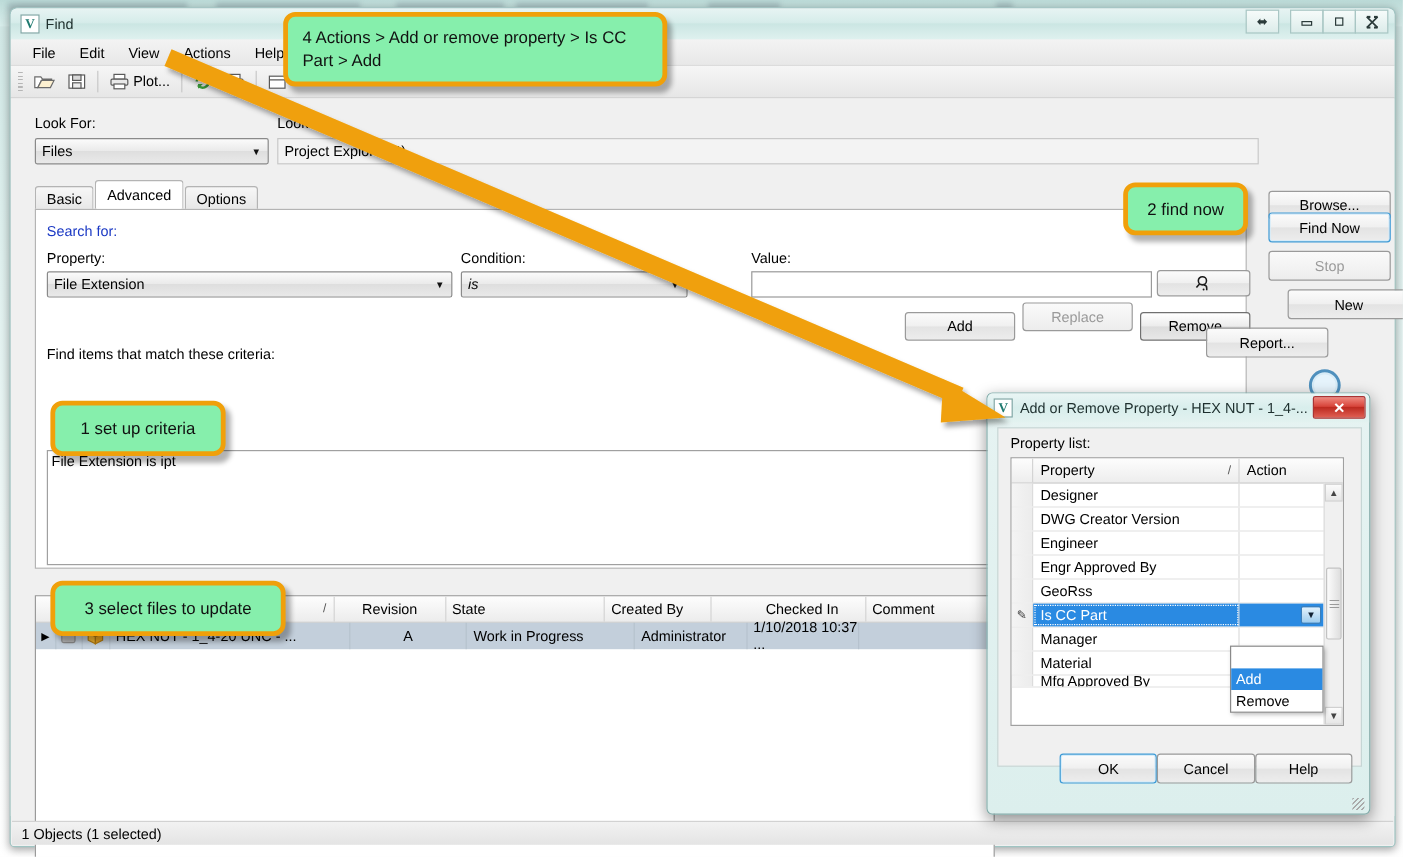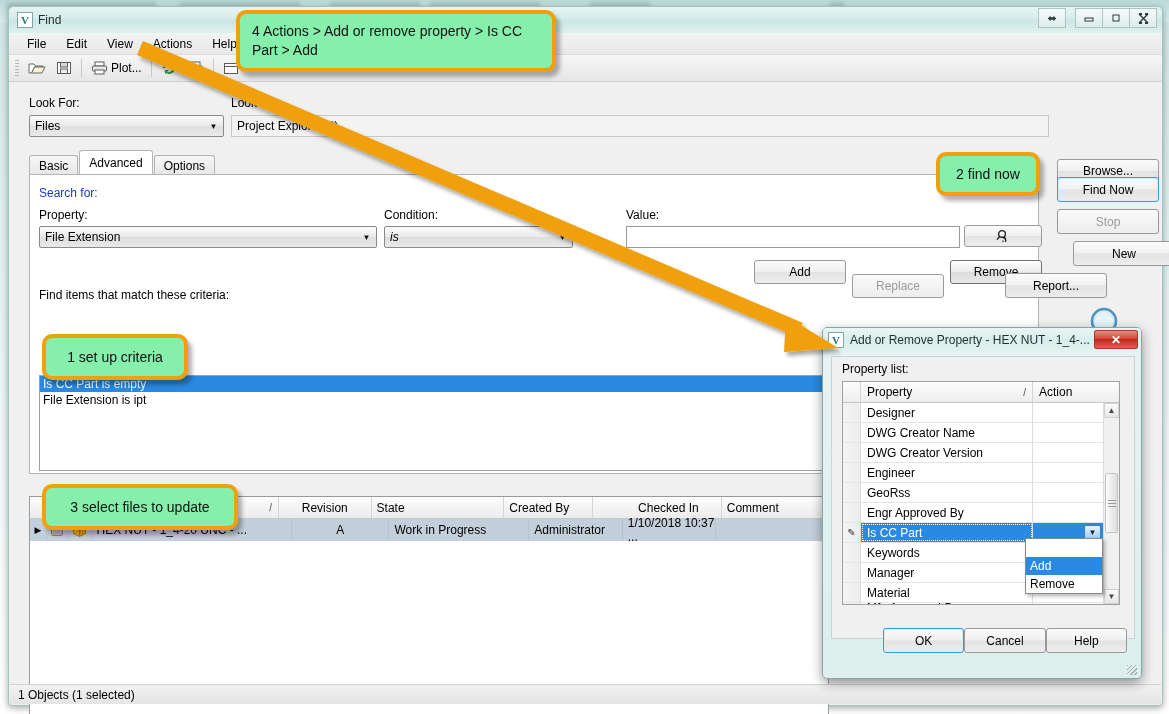--- a/index.html
+++ b/index.html
@@ -397,27 +397,26 @@
     <div class="btn" style="position:absolute;left:955px;top:143px;width:78px;height:22px;">
       <svg width="18" height="14" viewBox="0 0 18 14">
         <circle cx="8" cy="5" r="3.4" fill="none" stroke="#1b1b1b" stroke-width="1.3"></circle>
         <line x1="5.6" y1="7.6" x2="3" y2="10.6" stroke="#1b1b1b" stroke-width="1.3"></line>
         <path d="M9 8.5c1.6 0 2.6 1 2.6 2.4v2" fill="none" stroke="#1b1b1b" stroke-width="1.3"></path>
         <circle cx="9" cy="12.3" r="0.8" fill="#1b1b1b"></circle>
       </svg>
     </div>
 
     <div class="btn" style="position:absolute;left:745px;top:178px;width:92px;">Add</div>
-    <div class="btn disabled" style="position:absolute;left:843px;top:192px;width:92px;">Replace</div>
+    <div class="btn disabled" style="position:absolute;left:843px;top:170px;width:92px;">Replace</div>
     <div class="btn hover" style="position:absolute;left:941px;top:178px;width:92px;">Remove</div>
 
     <div class="lbl" style="position:absolute;left:30px;top:206px;">Find items that match these criteria:</div>
 
     <div class="crit-list">
-      <div class="crit-row sel">Is CC Part is empty</div>
       <div class="crit-row">File Extension is ipt</div>
     </div>
 
     <div class="btn default" style="position:absolute;left:1048px;top:95px;width:102px;height:25px;">Find Now</div>
     <div class="btn disabled" style="position:absolute;left:1048px;top:127px;width:102px;height:25px;">Stop</div>
     <div class="btn" style="position:absolute;left:1064px;top:159px;width:102px;height:25px;">New</div>
     <div class="btn" style="position:absolute;left:996px;top:191px;width:102px;height:25px;">Report...</div>
 
     <svg style="position:absolute;left:1078px;top:222px;" width="42" height="42" viewBox="0 0 42 42">
       <circle cx="17" cy="17" r="12" fill="#d8ecf7" stroke="#4f90bd" stroke-width="2.5"></circle>
@@ -495,55 +494,45 @@
         <div class="pgh" style="width:70px;border-right:none;">Action</div>
       </div>
 
       <div class="pg-row">
         <div class="pg-gutter"></div>
         <div class="pg-name">Designer</div>
         <div class="pg-action"></div>
       </div>
       <div class="pg-row">
         <div class="pg-gutter"></div>
-        <div class="pg-name">DWG Creator Name</div>
+        <div class="pg-name">DWG Creator Version</div>
         <div class="pg-action"></div>
       </div>
       <div class="pg-row">
         <div class="pg-gutter"></div>
-        <div class="pg-name">DWG Creator Version</div>
+        <div class="pg-name">Engineer</div>
         <div class="pg-action"></div>
       </div>
       <div class="pg-row">
         <div class="pg-gutter"></div>
-        <div class="pg-name">Engineer</div>
+        <div class="pg-name">Engr Approved By</div>
         <div class="pg-action"></div>
       </div>
       <div class="pg-row">
         <div class="pg-gutter"></div>
         <div class="pg-name">GeoRss</div>
-        <div class="pg-action"></div>
-      </div>
-      <div class="pg-row">
-        <div class="pg-gutter"></div>
-        <div class="pg-name">Engr Approved By</div>
         <div class="pg-action"></div>
       </div>
       <div class="pg-row sel" style="position:relative;">
         <div class="pg-gutter">✎</div>
         <div class="pg-name">Is CC Part</div>
         <div class="pg-action" style="position:relative;">
           <span></span>
           <span class="cell-combo-arrow">▼</span>
         </div>
-      </div>
-      <div class="pg-row">
-        <div class="pg-gutter"></div>
-        <div class="pg-name">Keywords</div>
-        <div class="pg-action"></div>
       </div>
       <div class="pg-row">
         <div class="pg-gutter"></div>
         <div class="pg-name">Manager</div>
         <div class="pg-action"></div>
       </div>
       <div class="pg-row">
         <div class="pg-gutter"></div>
         <div class="pg-name">Material</div>
         <div class="pg-action"></div>

